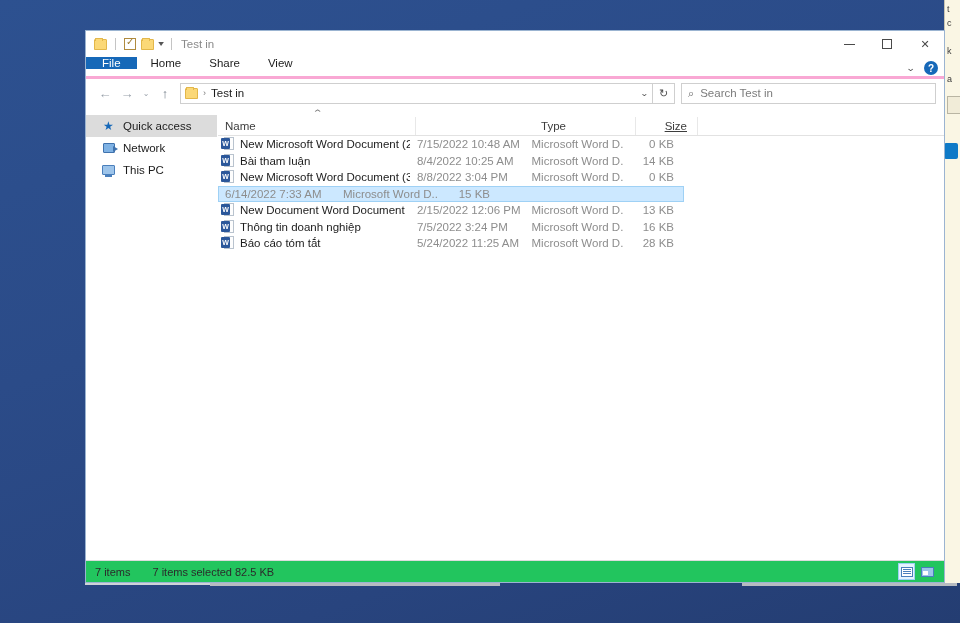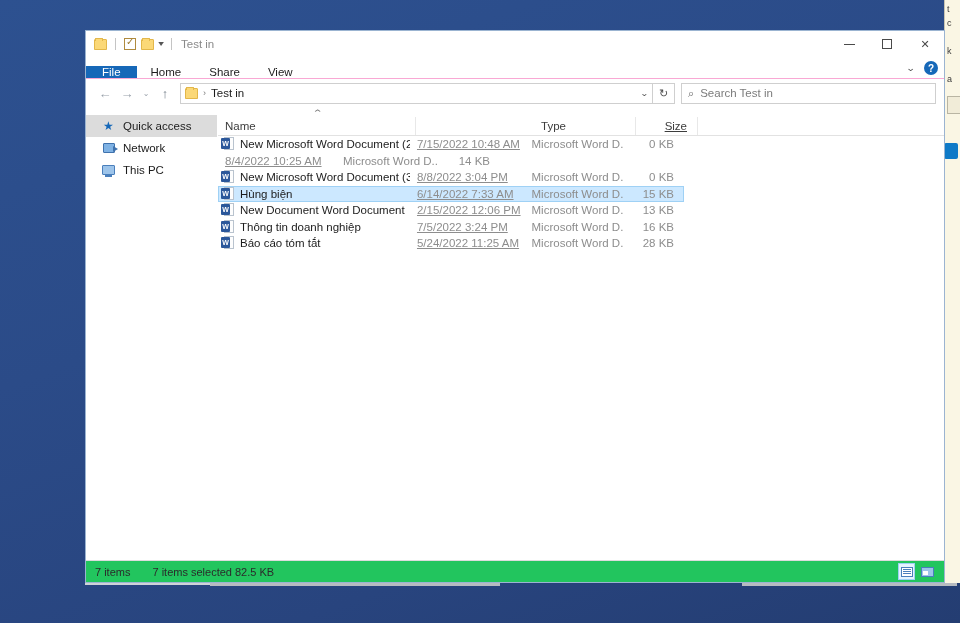--- a/index.html
+++ b/index.html
@@ -152,23 +152,23 @@
     font-size: 11px;
     color: #4a4a4a;
   }
   .wb-min { width: 11px; height: 1px; background: #4a4a4a; }
   .wb-max { width: 10px; height: 10px; border: 1px solid #4a4a4a; }
 
   
   .ribbon {
     height: 22px;
     background: #ffffff;
-    border-bottom: 1px solid #f9a8d4;
+    border-bottom: 3px solid #f9a8d4;
     display: flex;
-    align-items: flex-end;
+    align-items: flex-start;
     position: relative;
     flex: none;
   }
   .rib-tab {
     padding: 0 14px;
     display: flex; align-items: center;
     font-size: 11.5px;
     color: #1c1c1c;
   }
   .rib-tab.file {
@@ -358,21 +358,21 @@
     background: #cce8ff;
     outline: 1px solid #9fd1f5;
     outline-offset: -1px;
   }
   .fcell { overflow: hidden; white-space: nowrap; }
   .fcell.c-name {
     width: 198px;
     display: flex; align-items: center; gap: 6px;
     padding-left: 3px;
   }
-  .fcell.c-date { width: 118px; color: #8d8d8d; padding-left: 7px; text-decoration: underline; }
+  .fcell.c-date { width: 118px; color: #8d8d8d; padding-left: 7px; }
   .fcell.c-type { width: 102px; color: #8d8d8d; padding-left: 7px; }
   .fcell.c-size { width: 62px; color: #8d8d8d; text-align: right; padding-right: 10px; }
 
   
   .word-ico {
     width: 13px; height: 14px;
     position: relative;
     flex: none;
   }
   .word-ico .page {
@@ -568,44 +568,44 @@
                 <span class="page"></span>
                 <span class="badge">W</span>
               </span>
               <span>New Microsoft Word Document (2)</span>
             </div>
             <div class="fcell c-date">7/15/2022 10:48 AM</div>
             <div class="fcell c-type">Microsoft Word D...</div>
             <div class="fcell c-size">0 KB</div>
           </div>
           <div class="frow">
+            <div class="fcell c-name">
+              <span class="word-ico">
+                <span class="page"></span>
+                <span class="badge">W</span>
+              </span>
+              <span>Bài tham luận</span>
+            </div>
             <div class="fcell c-date">8/4/2022 10:25 AM</div>
             <div class="fcell c-type">Microsoft Word D...</div>
             <div class="fcell c-size">14 KB</div>
           </div>
           <div class="frow">
             <div class="fcell c-name">
               <span class="word-ico">
                 <span class="page"></span>
                 <span class="badge">W</span>
               </span>
               <span>New Microsoft Word Document (3)</span>
             </div>
             <div class="fcell c-date">8/8/2022 3:04 PM</div>
             <div class="fcell c-type">Microsoft Word D...</div>
             <div class="fcell c-size">0 KB</div>
           </div>
           <div class="frow selected">
-            <div class="fcell c-name">
-              <span class="word-ico">
-                <span class="page"></span>
-                <span class="badge">W</span>
-              </span>
-              <span>Hùng biện</span>
-            </div>
             <div class="fcell c-date">6/14/2022 7:33 AM</div>
             <div class="fcell c-type">Microsoft Word D...</div>
             <div class="fcell c-size">15 KB</div>
           </div>
           <div class="frow">
             <div class="fcell c-name">
               <span class="word-ico">
                 <span class="page"></span>
                 <span class="badge">W</span>
               </span>

